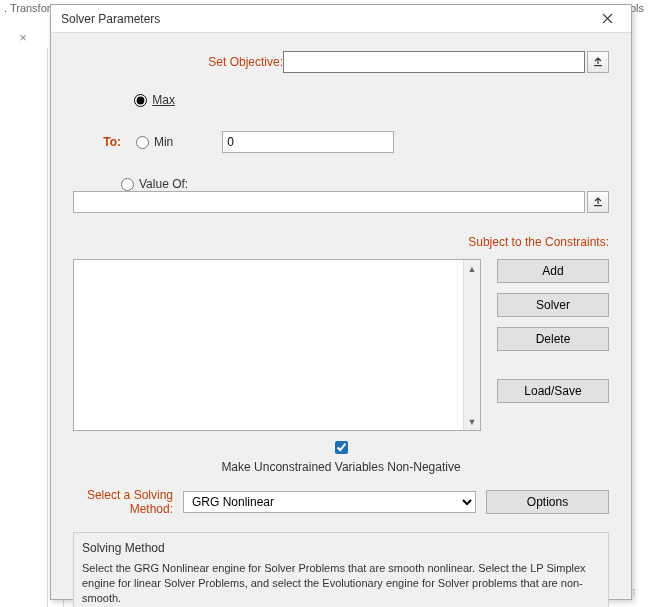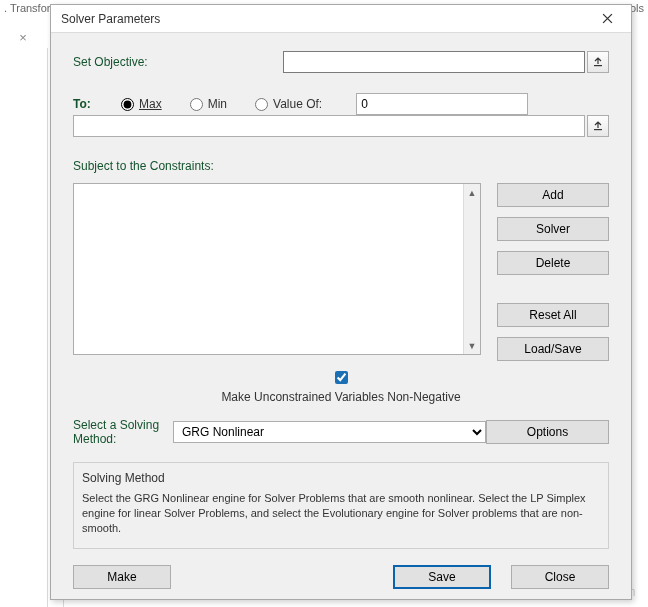--- a/index.html
+++ b/index.html
@@ -98,21 +98,21 @@
     cursor: pointer;
   }
   .win-close svg { width: 11px; height: 11px; }
   .content {
     flex: 1;
     padding: 18px 22px 14px 22px;
     display: flex;
     flex-direction: column;
   }
   .row { display: flex; align-items: center; }
-  .label { color: #14532d; }
+  .label { color: #c2410c; text-align: right; }
   .row1 .label { width: 210px; }
   .obj-input {
     flex: 1;
     height: 22px;
     border: 1px solid #7a7a7a;
     background: #fff;
     padding: 0 4px;
     font: inherit;
   }
   .cellref-btn {
@@ -122,21 +122,21 @@
     background: linear-gradient(#fdfdfd,#e8e8e8);
     margin-left: 2px;
     display:flex;
     align-items:center;
     justify-content:center;
     cursor:pointer;
   }
   .cellref-btn svg { width: 10px; height: 10px; }
   .row2 { margin-top: 20px; }
   .row2 .tolabel { width: 48px; font-weight: bold; }
-  .radio-group { display: flex; align-items: center; gap: 28px; }
+  .radio-group { display: flex; align-items: center; gap: 28px; flex-direction: column; }
   .radio-item { display: flex; align-items: center; gap: 5px; }
   .radio-item input { margin:0; width:13px; height:13px; accent-color:#000; }
   .radio-item label { text-decoration: underline dotted transparent; }
   .ul { text-decoration: underline; }
   .valof-input {
     width: 172px;
     height: 22px;
     border: 1px solid #adadad;
     background: #fff;
     padding: 0 4px;
@@ -194,21 +194,21 @@
     font: inherit;
     cursor: pointer;
     text-align: center;
     display:flex;
     align-items:center;
     justify-content:center;
   }
   .spacer { height: 8px; }
   .check-row { display:flex; align-items:center; gap:6px; margin-top:10px;flex-direction:column; }
   .check-row input { width:13px; height:13px; margin:0; accent-color: #1a6fb5; }
-  .method-row { display:flex; align-items:center; margin-top:14px; }
+  .method-row { display:flex; align-items:center; margin-top:14px; gap:10px; }
   .method-label { width: 100px; }
   .method-select {
     flex:1;
     height:22px;
     border:1px solid #adadad;
     background:#fff;
     font:inherit;
     padding:0 4px;
   }
   .desc-box {
@@ -315,23 +315,20 @@
             <span class="ul" style="text-decoration:none">Add</span>
           </button>
         <button class="btn">
             <span>Solver</span>
           </button>
         <button class="btn">
             <span>Delete</span>
           </button>
         <div class="spacer"></div>
         <button class="btn">
-            <span>Reset All</span>
-          </button>
-        <button class="btn">
             <span>Load/Save</span>
           </button>
       </div>
     </div>
 
     <div class="check-row">
       <input type="checkbox" checked="" style="">
       <label>Make Unconstrained Variables Non-Negative</label>
     </div>
 

